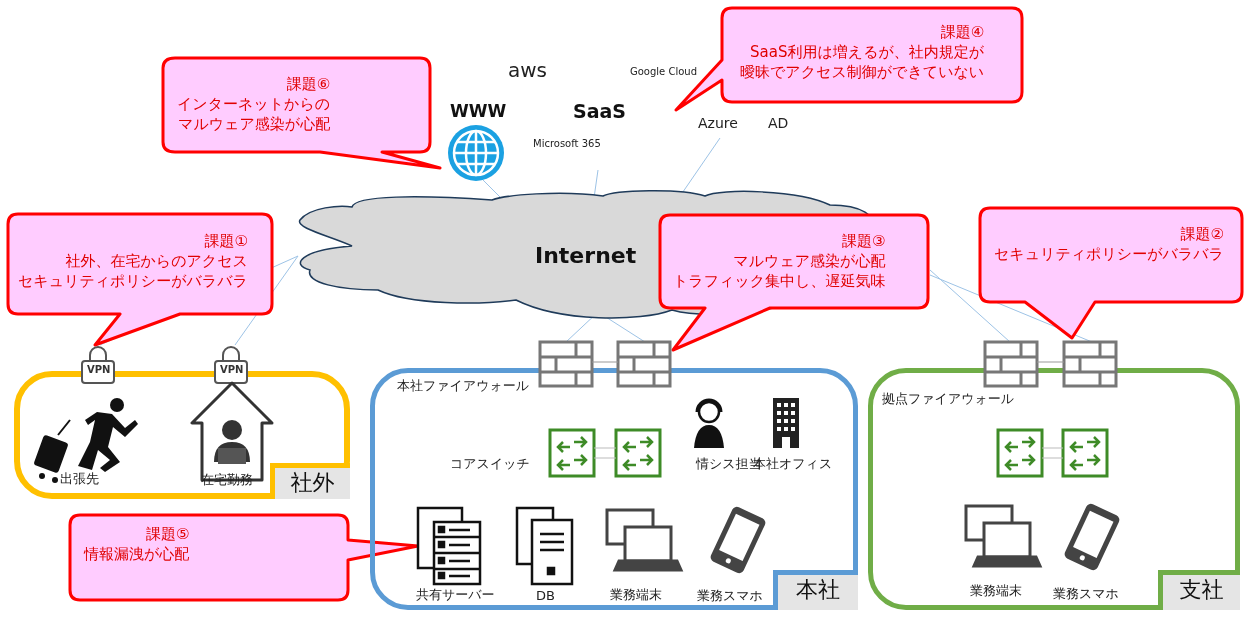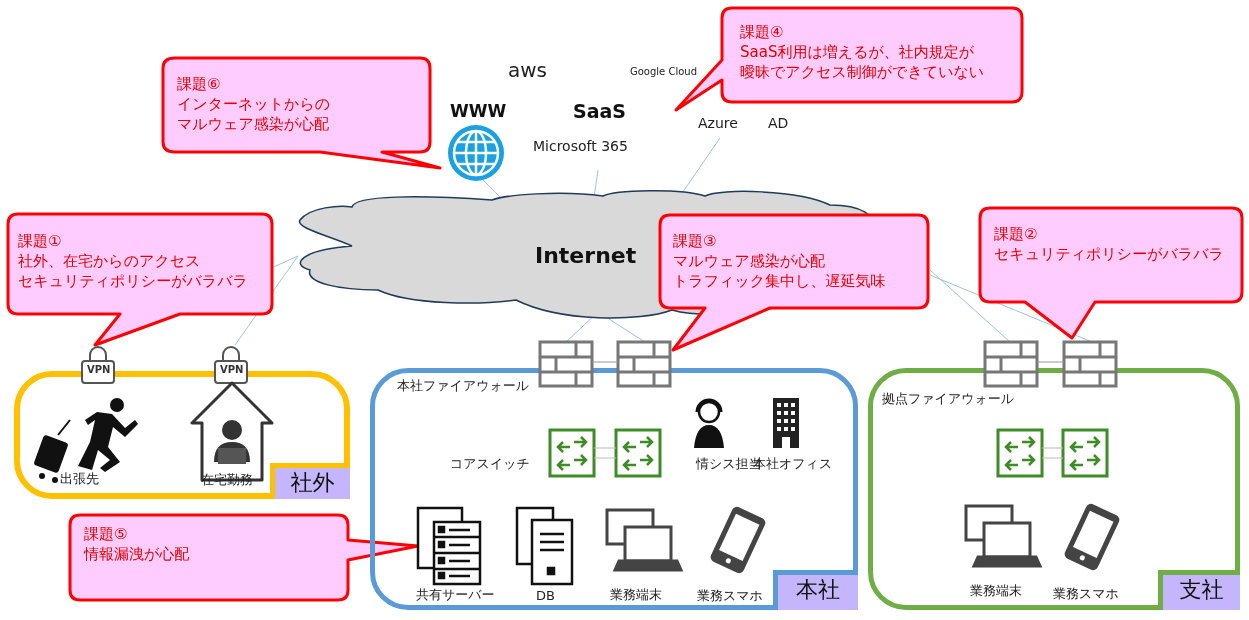--- a/index.html
+++ b/index.html
@@ -2,26 +2,26 @@
 <html><head>
 <meta charset="utf-8">
 <style>
   html,body{margin:0;padding:0;background:#fff;}
   body{width:1249px;height:620px;position:relative;overflow:hidden;font-family:"DejaVu Sans","Liberation Sans",sans-serif;color:#222;}
   svg.bg{position:absolute;left:0;top:0;}
   .zone{position:absolute;border-radius:38px;box-sizing:border-box;background:transparent;}
   .zone-out{left:14px;top:371px;width:336px;height:128px;border:6px solid #ffc000;}
   .zone-hq{left:370px;top:368px;width:488px;height:242px;border:5px solid #5b9bd5;}
   .zone-br{left:868px;top:368px;width:372px;height:242px;border:5px solid #70ad47;}
-  .tag{position:absolute;background:#c4b5fd;box-sizing:border-box;font-size:22px;text-align:center;line-height:30px;color:#111;}
+  .tag{position:absolute;background:#e5e5e5;box-sizing:border-box;font-size:22px;text-align:center;line-height:30px;color:#111;}
   .tag-out{left:270px;top:463px;width:80px;height:36px;border-top:5px solid #ffc000;border-left:5px solid #ffc000;}
   .tag-hq{left:773px;top:570px;width:85px;height:40px;border-top:5px solid #5b9bd5;border-left:5px solid #5b9bd5;}
   .tag-br{left:1158px;top:570px;width:82px;height:40px;border-top:5px solid #70ad47;border-left:5px solid #70ad47;}
   .lbl{position:absolute;font-size:13px;color:#222;white-space:nowrap;}
-  .callout-text{position:absolute;font-size:15px;line-height:20px;color:#e00000;white-space:nowrap;}
+  .callout-text{position:absolute;font-size:15px;line-height:20px;color:#e00000;white-space:nowrap;text-align:right;}
   .cloud-word{position:absolute;white-space:nowrap;color:#222;text-align:center;}
 </style>
 </head>
 <body>
 
 <svg class="bg" width="1249" height="620" viewBox="0 0 1249 620">
 
   <g stroke="#9dc3e6" stroke-width="1" fill="none">
     <line x1="478" y1="175" x2="508" y2="205"></line>
     <line x1="598" y1="170" x2="588" y2="240"></line>
@@ -267,21 +267,21 @@
 <div class="lbl" style="left:610px;top:586px;">業務端末</div>
 <div class="lbl" style="left:697px;top:587px;">業務スマホ</div>
 
 <div class="lbl" style="left:882px;top:390px;">拠点ファイアウォール</div>
 <div class="lbl" style="left:970px;top:582px;">業務端末</div>
 <div class="lbl" style="left:1053px;top:585px;">業務スマホ</div>
 
 <div class="cloud-word" style="left:508px;top:58px;font-size:20px;">aws</div>
 <div class="cloud-word" style="left:593px;top:66px;font-size:10px;margin-left:37px;">Google Cloud</div>
 <div class="cloud-word" style="left:573px;top:100px;font-size:19px;font-weight:bold;color:#111;">SaaS</div>
-<div class="cloud-word" style="left:533px;top:138px;font-size:14px;">Microsoft 365</div>
+<div class="cloud-word" style="left:533px;top:138px;font-size:10px;">Microsoft 365</div>
 <div class="cloud-word" style="left:698px;top:115px;font-size:14px;">Azure</div>
 <div class="cloud-word" style="left:768px;top:115px;font-size:14px;">AD</div>
 <div class="cloud-word" style="left:450px;top:101px;font-size:17px;font-weight:bold;color:#111;">WWW</div>
 <div class="cloud-word" style="left:535px;top:243px;font-size:22px;font-weight:bold;color:#111;">Internet</div>
 
 <div class="callout-text" style="left:18px;top:231px;">
   <div>課題①</div>
   <div>社外、在宅からのアクセス</div>
   <div>セキュリティポリシーがバラバラ</div>
 </div>

